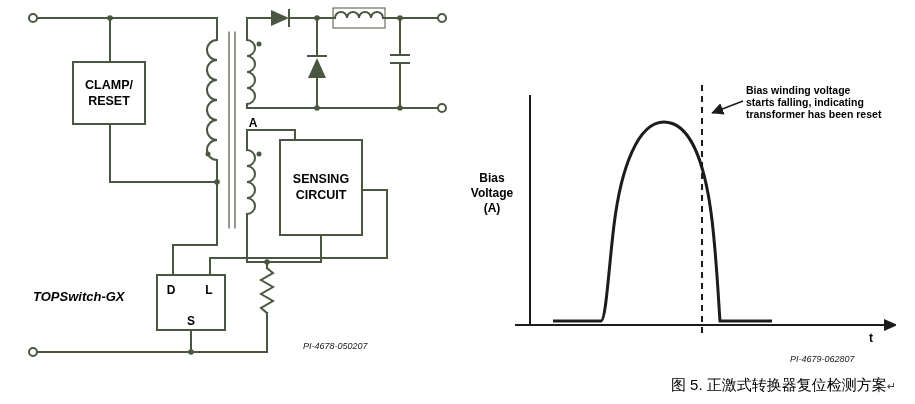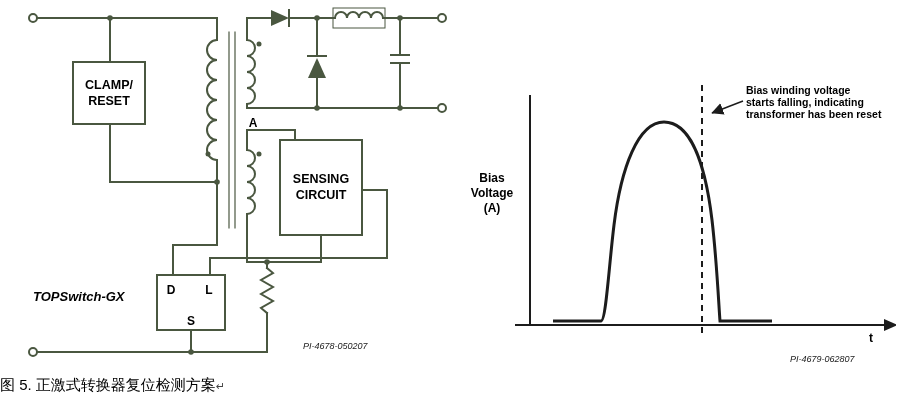--- a/index.html
+++ b/index.html
@@ -1,19 +1,19 @@
 <!DOCTYPE html>
 <html><head>
 <meta charset="utf-8">
 <style>
   html,body{margin:0;padding:0;background:#ffffff;}
   #screen{position:relative;width:896px;height:404px;background:#ffffff;font-family:"Liberation Sans",sans-serif;overflow:hidden;}
   #circuit-svg{position:absolute;left:5px;top:0;}
   #graph-svg{position:absolute;left:460px;top:70px;}
-  #caption{position:absolute;left:0;top:376px;width:100%;text-align:left;font-size:15px;color:#000000;}
+  #caption{position:absolute;left:0;top:376px;width:100%;text-align:right;font-size:15px;color:#000000;}
   #caption .mark{font-size:11px;color:#444444;}
   text{font-family:"Liberation Sans",sans-serif;}
   .wire{stroke:#4a5740;stroke-width:2;fill:none;stroke-linecap:square;}
   .thin{stroke-width:1.2;}
   .comp{fill:#4a5740;}
   .boxshape{fill:#ffffff;stroke:#4a5740;stroke-width:2;}
   .terminal{fill:#ffffff;stroke:#4a5740;stroke-width:2;}
   .dot{fill:#4a5740;}
   .box-label{font-weight:bold;font-size:12.5px;fill:#000000;}
   .pin{font-weight:bold;font-size:12px;fill:#000000;}

